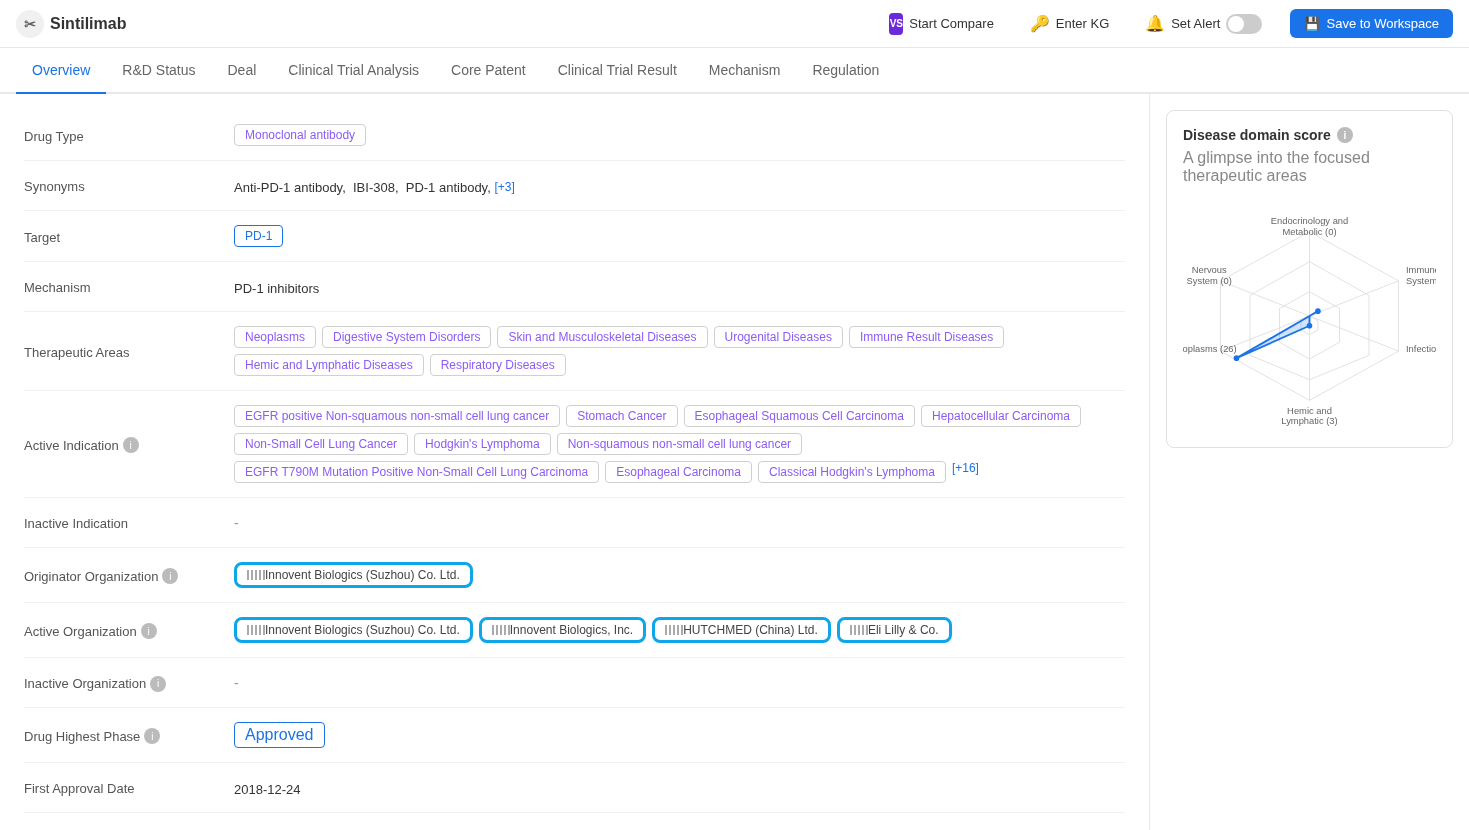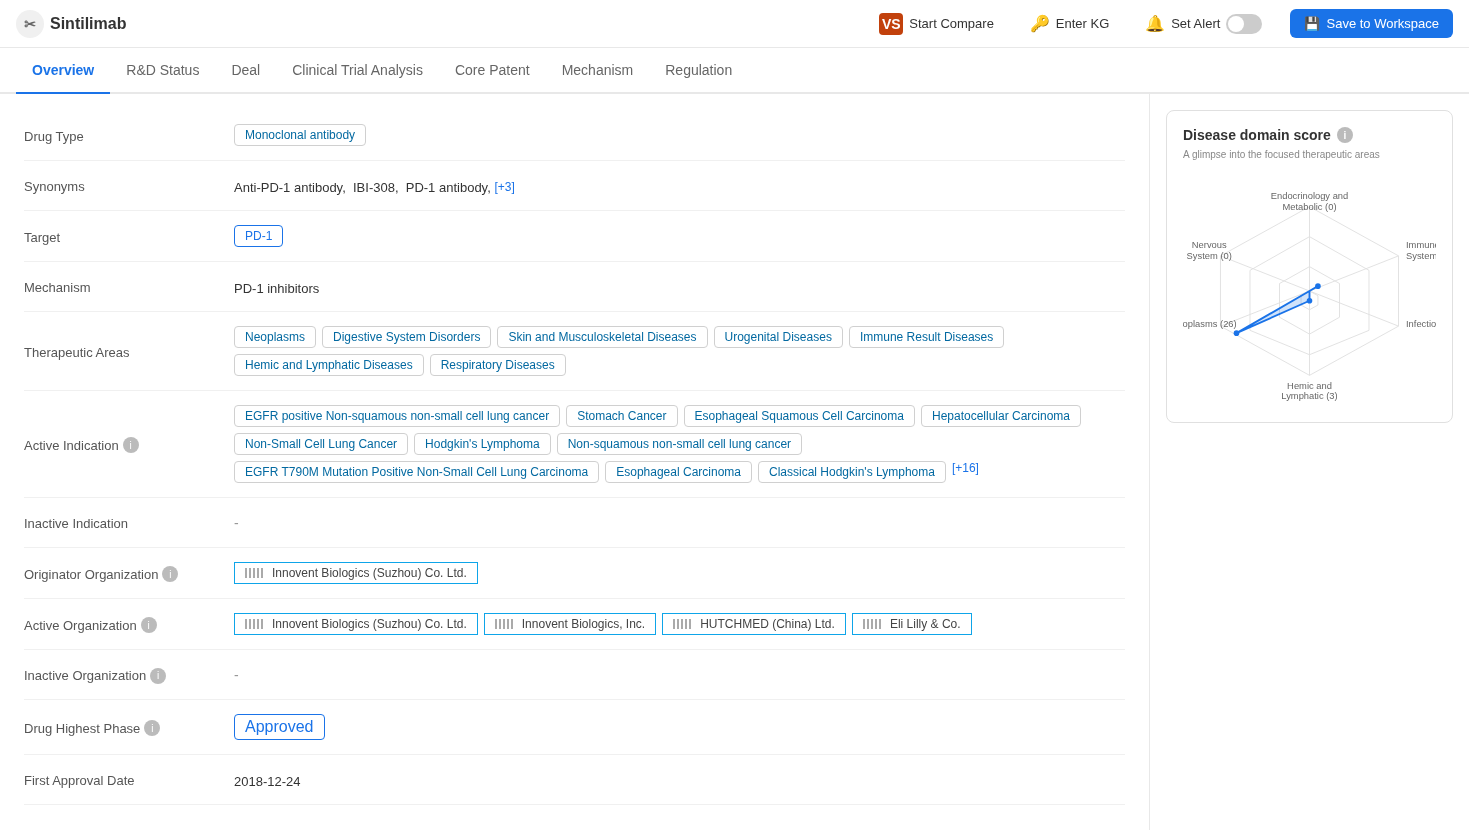--- a/index.html
+++ b/index.html
@@ -44,29 +44,29 @@
       gap: 6px;
       cursor: pointer;
       font-size: 13px;
       color: #333;
       background: none;
       border: none;
       padding: 4px 8px;
       border-radius: 4px;
     }
     .top-btn-icon {
-      width: 24px;
+      width: 14px;
       height: 22px;
-      background: #c2410c;
+      background: #6d28d9;
       border-radius: 4px;
       display: flex;
       align-items: center;
       justify-content: center;
       color: white;
-      font-size: 14px;
+      font-size: 10px;
       font-weight: bold;
     }
     .save-btn {
       background: #1a73e8;
       color: white;
       border: none;
       padding: 7px 14px;
       border-radius: 6px;
       cursor: pointer;
       font-size: 13px;
@@ -105,21 +105,21 @@
       cursor: pointer;
       font-size: 14px;
       color: #666;
       border-bottom: 2px solid transparent;
       margin-bottom: -2px;
       white-space: nowrap;
     }
     .nav-tab.active {
       color: #1a73e8;
       border-bottom-color: #1a73e8;
-      font-weight: 700;
+      font-weight: 400;
     }
 
     
     .main-content {
       display: flex;
       padding: 0;
     }
     .left-panel {
       flex: 1;
       padding: 16px 24px;
@@ -170,21 +170,21 @@
       cursor: pointer;
     }
 
     
     .tag {
       display: inline-block;
       padding: 3px 10px;
       border: 1px solid #d0d0d0;
       border-radius: 4px;
       font-size: 12px;
-      color: #0369a1;
+      color: #8b5cf6;
       background: #fff;
       cursor: pointer;
     }
     .tag-blue {
       color: #1a73e8;
       border-color: #1a73e8;
       cursor: pointer;
     }
     .tag-approved {
       color: #1a73e8;
@@ -196,24 +196,24 @@
     .more-link {
       color: #1a73e8;
       font-size: 12px;
       cursor: pointer;
     }
 
     
     .org-item {
       display: inline-flex;
       align-items: center;
-      gap: 9px;
+      gap: 0;
       padding: 3px 10px;
-      border: 1px solid #0ea5e9;
-      border-radius: 0;
+      border: 3px solid #0ea5e9;
+      border-radius: 8px;
       font-size: 12px;
       color: #444;
       background: #fff;
       cursor: pointer;
     }
     .org-dot {
       width: 18px;
       height: 10px;
       background: repeating-linear-gradient(90deg, #aaa 0, #aaa 2px, transparent 2px, transparent 4px);
     }
@@ -228,21 +228,21 @@
     .score-title {
       font-size: 14px;
       font-weight: 700;
       color: #333;
       display: flex;
       align-items: center;
       gap: 6px;
       margin-bottom: 6px;
     }
     .score-subtitle {
-      font-size: 10px;
+      font-size: 16px;
       color: #888;
       margin-bottom: 16px;
     }
 
     
     .radar-container {
       display: flex;
       justify-content: center;
       align-items: center;
       height: 230px;
@@ -285,20 +285,21 @@
     </button>
   </div>
 </div>
 
 <nav class="nav-tabs">
   <div class="nav-tab active">Overview</div>
   <div class="nav-tab">R&amp;D Status</div>
   <div class="nav-tab">Deal</div>
   <div class="nav-tab">Clinical Trial Analysis</div>
   <div class="nav-tab">Core Patent</div>
+  <div class="nav-tab">Clinical Trial Result</div>
   <div class="nav-tab">Mechanism</div>
   <div class="nav-tab">Regulation</div>
 </nav>
 
 <div class="main-content">
 
   <div class="left-panel">
 
     <div class="info-row">
       <div class="info-label">Drug Type</div>

